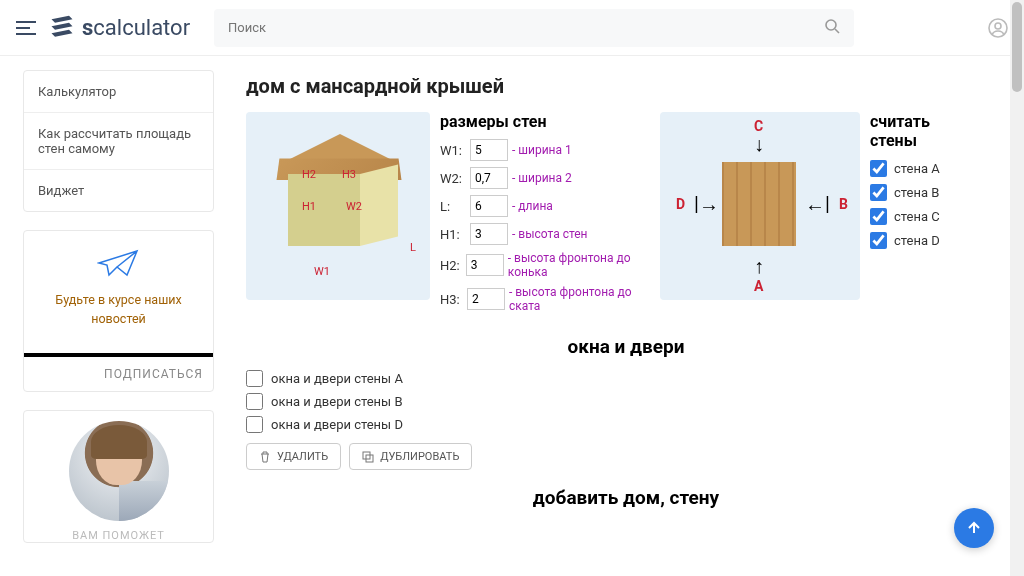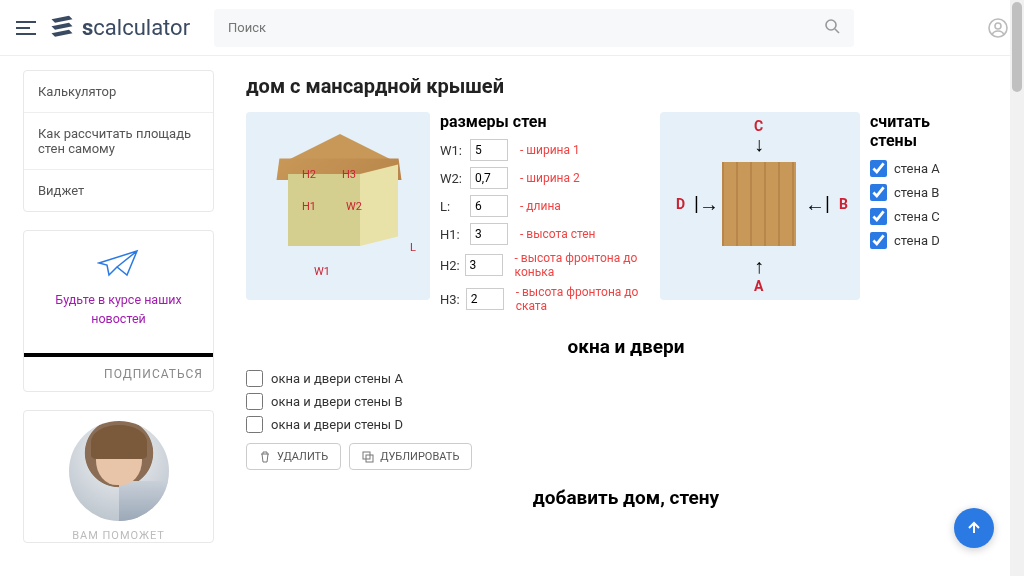--- a/index.html
+++ b/index.html
@@ -13,21 +13,21 @@
 .search input{flex:1;border:none;background:transparent;outline:none;font-size:13px}
 .search-icon{color:#999}
 .user-icon{margin-left:auto;color:#999;width:28px;height:28px;display:flex;align-items:center;justify-content:center}
 .body{display:flex;height:calc(100% - 56px);overflow:hidden}
 .sidebar{width:228px;padding:14px 14px 0 23px}
 .sbox{border:1px solid #e8e8e8;border-radius:4px;margin-bottom:18px}
 .sitem{padding:13px 14px;font-size:13px;color:#555;border-bottom:1px solid #eee;cursor:pointer}
 .sitem:last-child{border-bottom:none}
 .news{text-align:center;padding:18px 10px 10px}
 .plane{color:#2b7ae4;margin-bottom:8px}
-.news-text{font-size:12.5px;color:#a21caf;line-height:1.5}
+.news-text{font-size:12.5px;color:#a16207;line-height:1.5}
 .sub-btn{margin-top:14px;padding:10px;border-top:4px solid #000000;font-size:12px;letter-spacing:1px;color:#888;text-align:right;cursor:pointer}
 .avatar-box{text-align:center;padding-top:10px}
 .avatar{width:100px;height:100px;border-radius:50%;background:radial-gradient(circle at 50% 32%,#e8c4a8 0%,#e8c4a8 26%,#8a6d54 27%,#8a6d54 40%,#d8dde2 41%,#b0bac4 100%);margin:0 auto 8px;position:relative;overflow:hidden}
 .avatar::before{content:"";position:absolute;width:100%;height:40%;bottom:0;background:linear-gradient(#c8d0d8,#9ca8b8)}
 .avatar::after{content:"";position:absolute;width:46px;height:54px;top:10px;left:27px;background:#e8c4a8;border-radius:50% 50% 45% 45%}
 .av-hair{position:absolute;width:56px;height:34px;top:4px;left:22px;background:#7a5a3a;border-radius:50% 50% 10% 10%;z-index:2}
 .av-tag{font-size:11px;letter-spacing:1px;color:#bbb}
 .main{flex:1;padding:18px 18px 0 18px;overflow-y:auto}
 h1{font-size:20px;font-weight:700;color:#222;margin-bottom:14px}
 .calc{display:flex;gap:10px}
@@ -41,21 +41,21 @@
 .dimL{bottom:46px;right:14px}
 .dimH1{top:88px;left:56px}
 .dimH2{top:56px;left:56px}
 .dimH3{top:56px;left:96px}
 .dimW2{top:88px;left:100px}
 .dims{flex:0 0 210px}
 .dims h3{font-size:16px;font-weight:700;margin-bottom:8px}
 .drow{display:flex;align-items:center;margin-bottom:6px;font-size:13px;color:#333}
 .drow label{width:30px}
 .drow input{width:38px;height:22px;border:1px solid #ccc;padding:0 4px;font-size:12px;text-align:left}
-.drow .desc{margin-left:12px;font-size:12px;color:#ef4444}
+.drow .desc{margin-left:4px;font-size:12px;color:#a21caf}
 .highlight{border:3px solid #e11;border-radius:10px;padding:4px;margin:0 -6px}
 .wall-dia{width:200px;height:188px;background:#e6f0f8;border-radius:4px;position:relative}
 .wbox{position:absolute;top:50px;left:62px;width:74px;height:84px;background:linear-gradient(90deg,#c89858,#b8864a);background-image:repeating-linear-gradient(90deg,#b8864a 0,#b8864a 2px,#c89858 2px,#c89858 14px)}
 .wlabel{position:absolute;font-size:14px;font-weight:700;color:#c23}
 .wA{bottom:6px;left:94px}.wB{top:84px;right:12px}.wC{top:6px;left:94px}.wD{top:84px;left:16px}
 .arr{position:absolute;font-size:20px;color:#000}
 .arrU{bottom:22px;left:94px}.arrD{top:20px;left:94px}.arrL{top:80px;right:30px}.arrR{top:80px;left:34px}
 .checks{flex:0 0 90px}
 .checks h3{font-size:16px;font-weight:700;margin-bottom:10px;line-height:1.2}
 .chk{display:flex;align-items:center;margin-bottom:7px;font-size:13px;color:#333}

